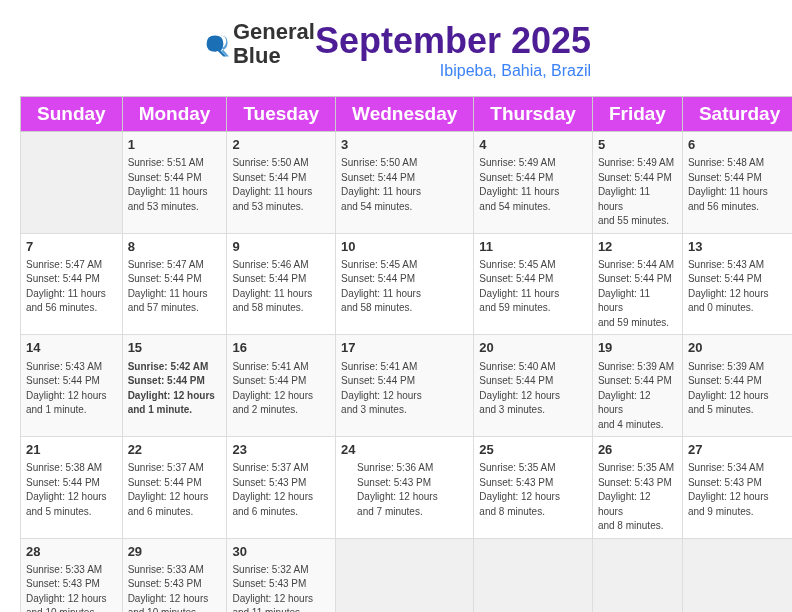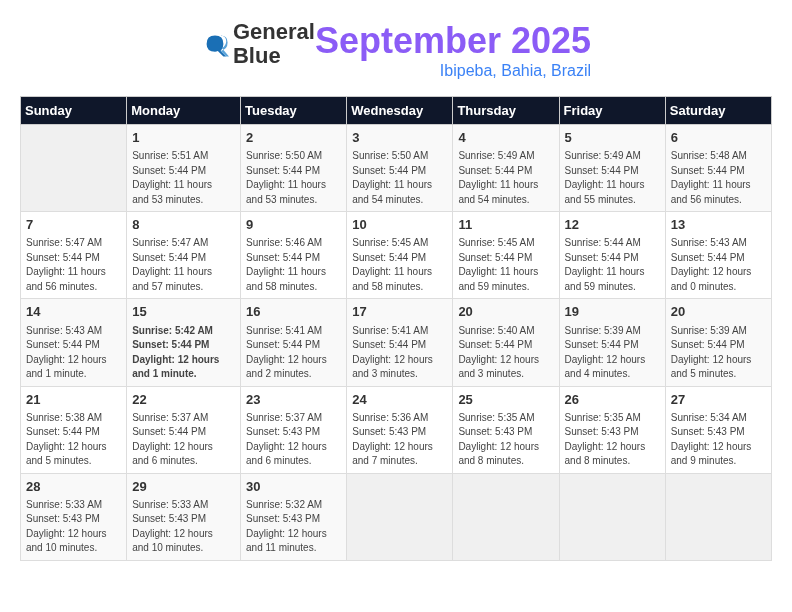--- a/index.html
+++ b/index.html
@@ -33,37 +33,37 @@
       width: 28px;
       height: 28px;
       margin-right: 4px;
     }
     .title-area {
       text-align: right;
     }
     .month-title {
       font-size: 36px;
       font-weight: bold;
-      color: #8b5cf6;
+      color: #4c1d95;
     }
     .location {
       font-size: 16px;
       color: #3b82f6;
     }
     table {
       width: 100%;
       border-collapse: collapse;
       font-size: 11px;
     }
     thead tr th {
-      background-color: #0f172a;
+      background-color: #d946ef;
       color: #fff;
-      padding: 6px 4px;
+      padding: 6px 16px;
       text-align: left;
-      font-size: 13px;
+      font-size: 19px;
       font-weight: bold;
       border: 1px solid #ccc;
     }
     tbody tr td {
       border: 1px solid #ddd;
       padding: 4px 5px;
       vertical-align: top;
       height: 80px;
       color: #333;
       line-height: 1.4;
@@ -287,21 +287,21 @@
         </td>
         <td>
           <span class="day-number">23</span>
           <div class="day-info" style="white-space: pre-line;">Sunrise: 5:37 AM
 Sunset: 5:43 PM
 Daylight: 12 hours
 and 6 minutes.</div>
         </td>
         <td>
           <span class="day-number">24</span>
-          <div class="day-info" style="white-space: pre-line;">Sunrise: 5:36 AM
+          <div class="day-info" style="white-space: pre-line; margin-left: 16px;">Sunrise: 5:36 AM
 Sunset: 5:43 PM
 Daylight: 12 hours
 and 7 minutes.</div>
         </td>
         <td>
           <span class="day-number">25</span>
           <div class="day-info" style="white-space: pre-line;">Sunrise: 5:35 AM
 Sunset: 5:43 PM
 Daylight: 12 hours
 and 8 minutes.</div>

